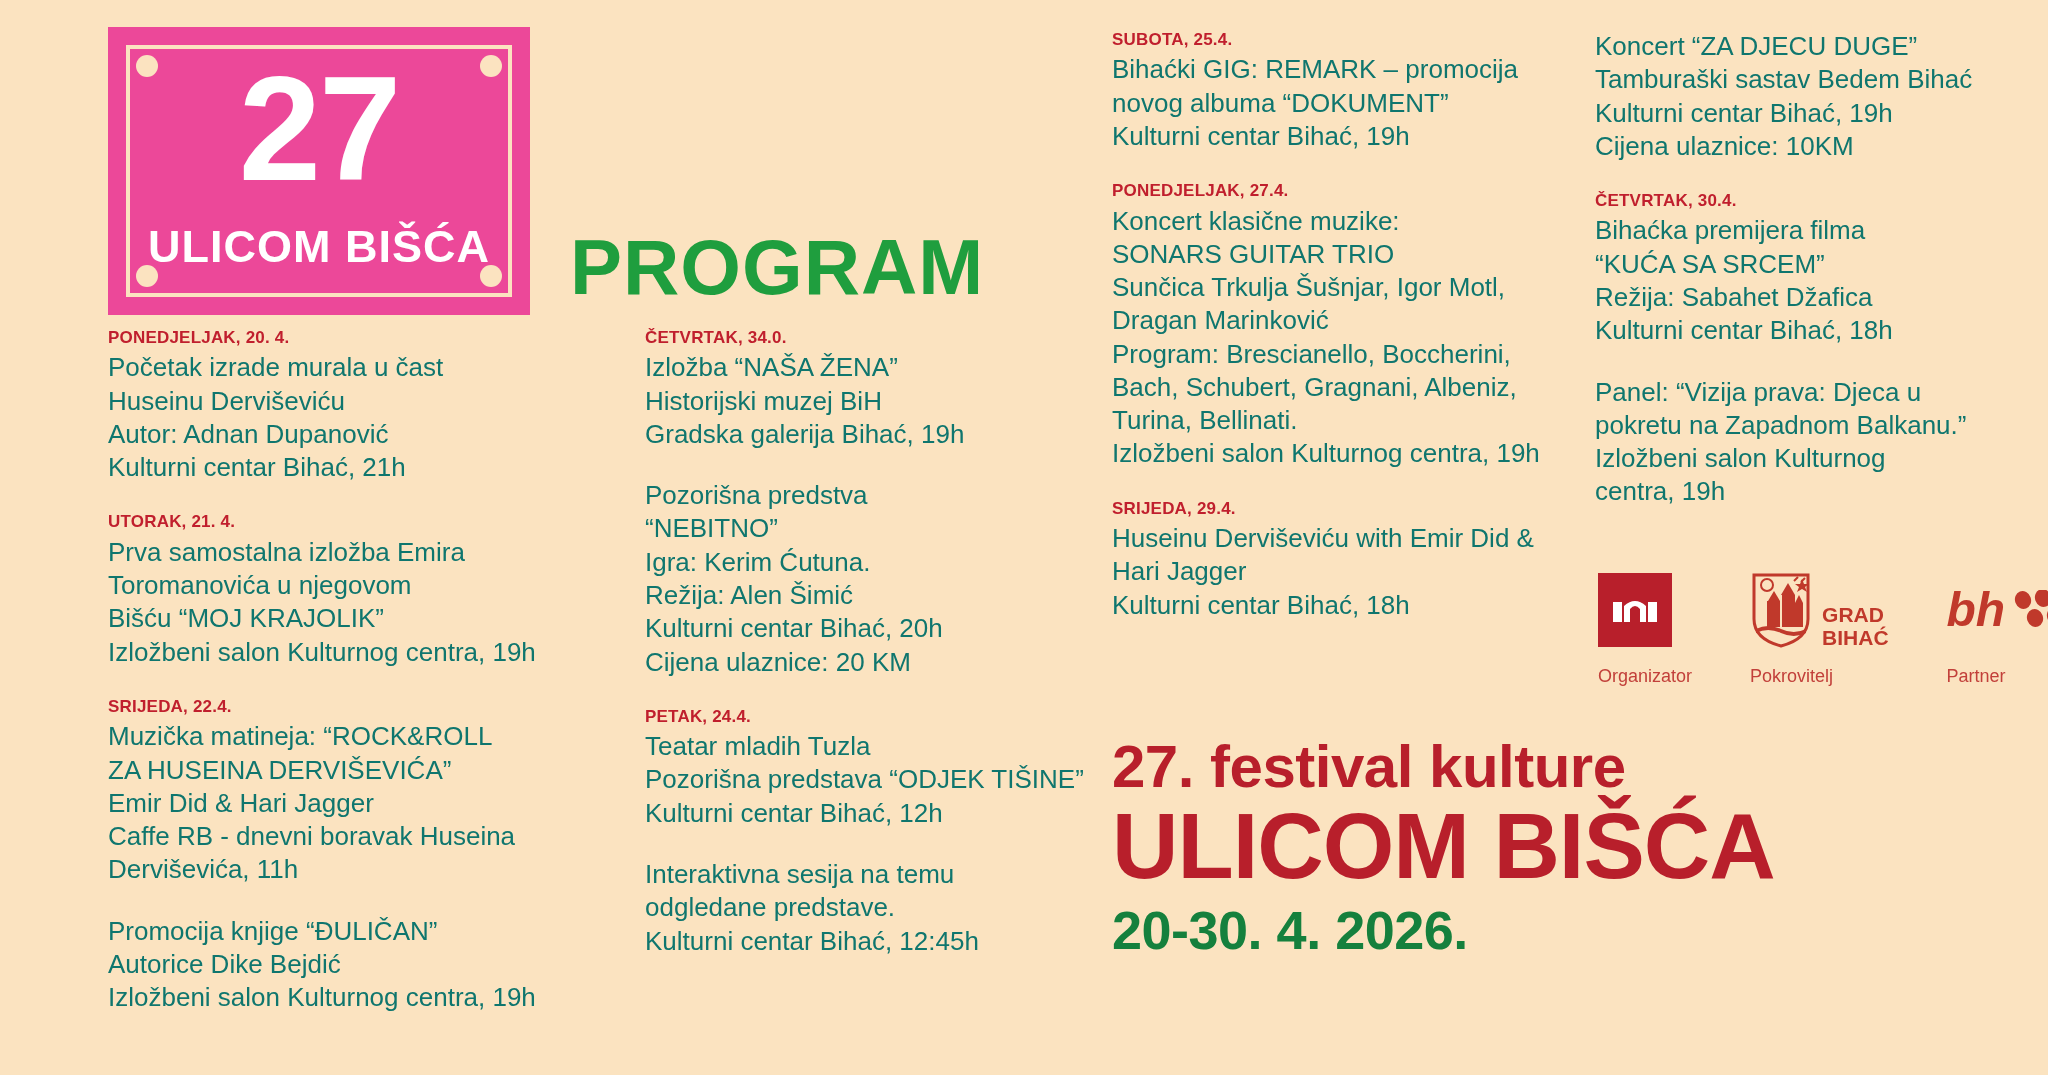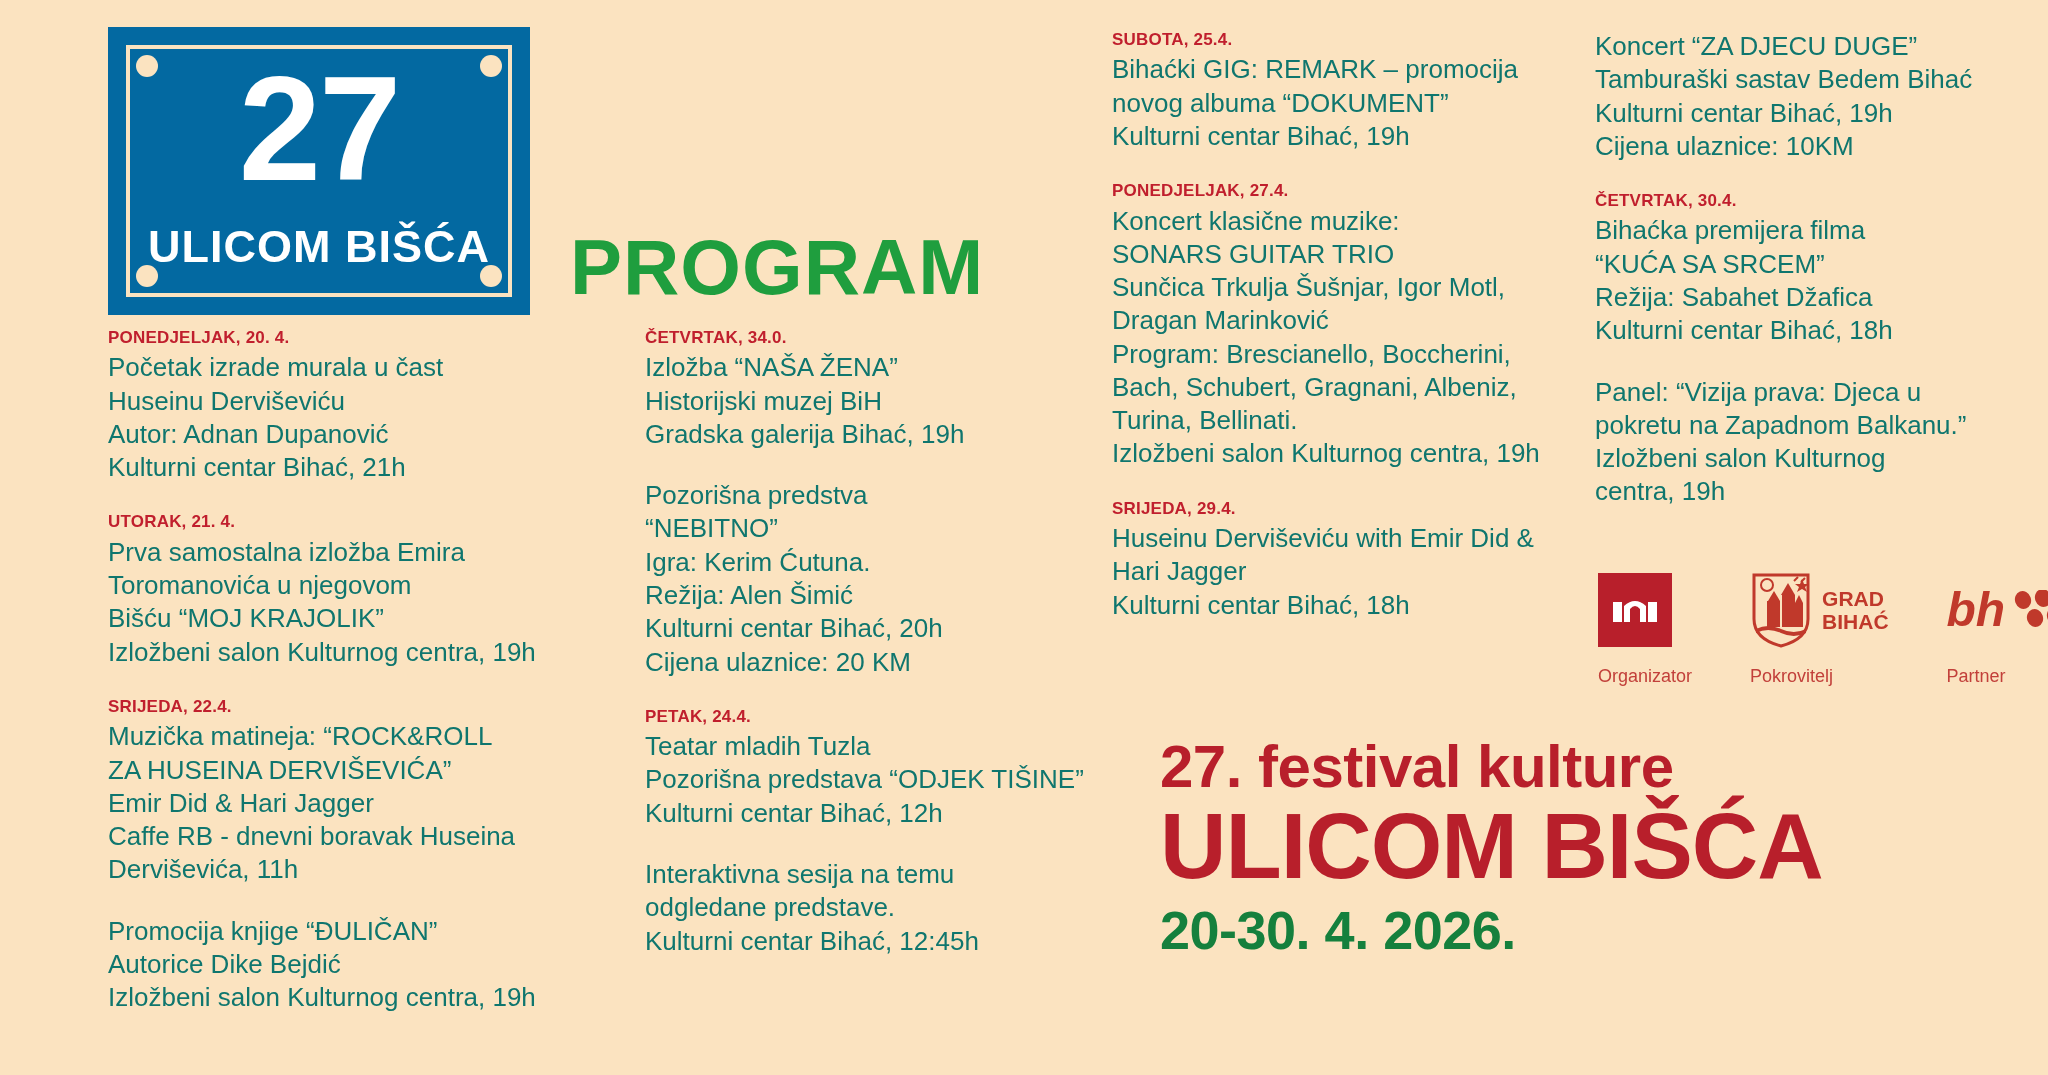--- a/index.html
+++ b/index.html
@@ -8,21 +8,21 @@
     background:#fbe3c0;
     font-family:"Liberation Sans", sans-serif;
     overflow:hidden;
     position:relative;
   }
   .poster{position:relative;width:2048px;height:1075px;}
 
   
   .plaque{
     position:absolute;left:108px;top:27px;width:422px;height:288px;
-    background:#0369a1;
+    background:#ec4899;
     box-sizing:border-box;
   }
   .plaque-inner{
     position:absolute;left:18px;top:18px;right:18px;bottom:18px;
     border:4px solid #fbe3c0;
     box-sizing:border-box;
   }
   .plaque-dot{position:absolute;width:22px;height:22px;border-radius:50%;background:#fbe3c0;}
   .plaque-dot.tl{left:28px;top:28px;}
   .plaque-dot.tr{right:28px;top:28px;}
@@ -56,37 +56,37 @@
   .evt:last-child{margin-bottom:0;}
   .evt-date{
     color:#c01f2d;font-size:17px;font-weight:bold;letter-spacing:.2px;
     line-height:1.2;margin-bottom:3px;
   }
   .evt-line{
     color:#0f766e;font-size:26px;line-height:1.28;
   }
 
   
-  .fest{position:absolute;left:1160px;top:735px;}
+  .fest{position:absolute;left:1112px;top:735px;}
   .fest-l1{color:#b81f2b;font-size:60px;font-weight:bold;line-height:1.05;letter-spacing:-.5px;}
   .fest-l2{color:#b81f2b;font-size:92px;font-weight:bold;line-height:1.05;letter-spacing:-1px;}
   .fest-l3{color:#15803d;font-size:54px;font-weight:bold;line-height:1.1;letter-spacing:-.5px;margin-top:6px;}
 
   
   .logos{position:absolute;left:1598px;top:568px;display:flex;align-items:flex-start;gap:58px;}
   .logo-block{display:flex;flex-direction:column;align-items:flex-start;}
   .logo-art{height:84px;display:flex;align-items:center;}
   .logo-cap{color:#c2403a;font-size:18px;margin-top:14px;}
 
   .kc-box{
     width:74px;height:74px;background:#b81f2b;
     display:flex;flex-direction:column;align-items:center;justify-content:center;
     color:#fff;
   }
-  .grad-wrap{display:flex;align-items:center;gap:10px;}
+  .grad-wrap{display:flex;align-items:flex-end;gap:10px;}
   .grad-txt{color:#c0392b;font-size:21px;font-weight:bold;line-height:1.1;}
   .bh-wrap{display:flex;align-items:center;gap:8px;}
   .bh-txt{color:#c0392b;font-size:48px;font-weight:bold;font-style:italic;line-height:1;}
 </style>
 </head>
 <body>
 
 <div class="poster">
 
   <div class="plaque">

